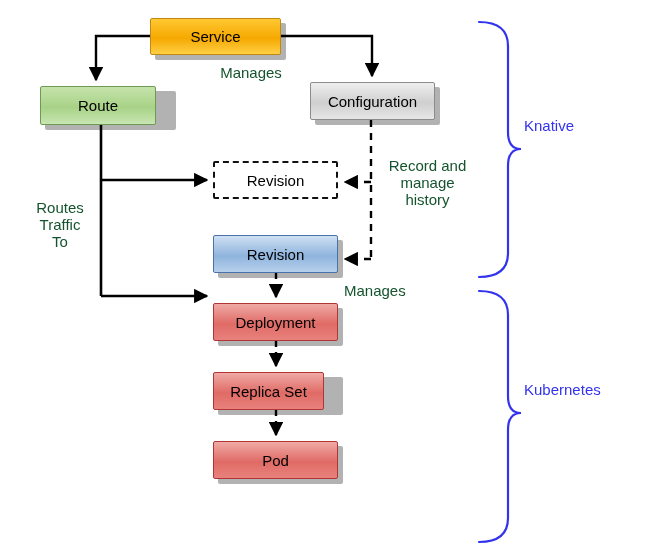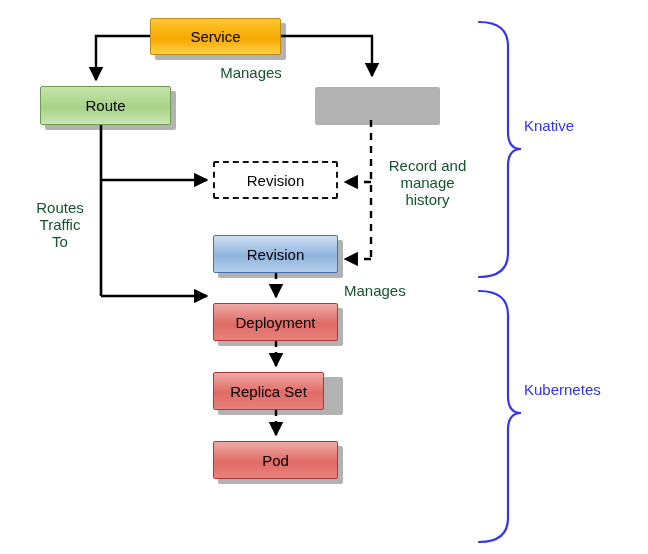--- a/index.html
+++ b/index.html
@@ -154,24 +154,27 @@
   <div class="node-shadow" style="left:315px;top:87px;width:125px;height:38px;"></div>
   <div class="node-shadow" style="left:218px;top:240px;width:125px;height:38px;"></div>
   <div class="node-shadow" style="left:218px;top:308px;width:125px;height:38px;"></div>
   <div class="node-shadow" style="left:218px;top:377px;width:125px;height:38px;"></div>
   <div class="node-shadow" style="left:218px;top:446px;width:125px;height:38px;"></div>
 
   <div class="node node-service" style="left:150px;top:18px;width:131px;height:37px;">
     <span class="node-label">Service</span>
   </div>
 
-  <div class="node node-route" style="left:40px;top:86px;width:131px;height:39px;">
+  <div class="node node-route" style="left:40px;top:86px;width:116px;height:39px;">
     <span class="node-label">Route</span>
   </div>
 
+  <div class="node node-configuration" style="left:310px;top:82px;width:125px;height:38px;">
+    <span class="node-label">Configuration</span>
+  </div>
 
   <div class="node node-revision-inactive" style="left:213px;top:161px;width:125px;height:38px;">
     <span class="node-label">Revision</span>
   </div>
 
   <div class="node node-revision-active" style="left:213px;top:235px;width:125px;height:38px;">
     <span class="node-label">Revision</span>
   </div>
 
   <div class="node node-k8s" style="left:213px;top:303px;width:125px;height:38px;">

